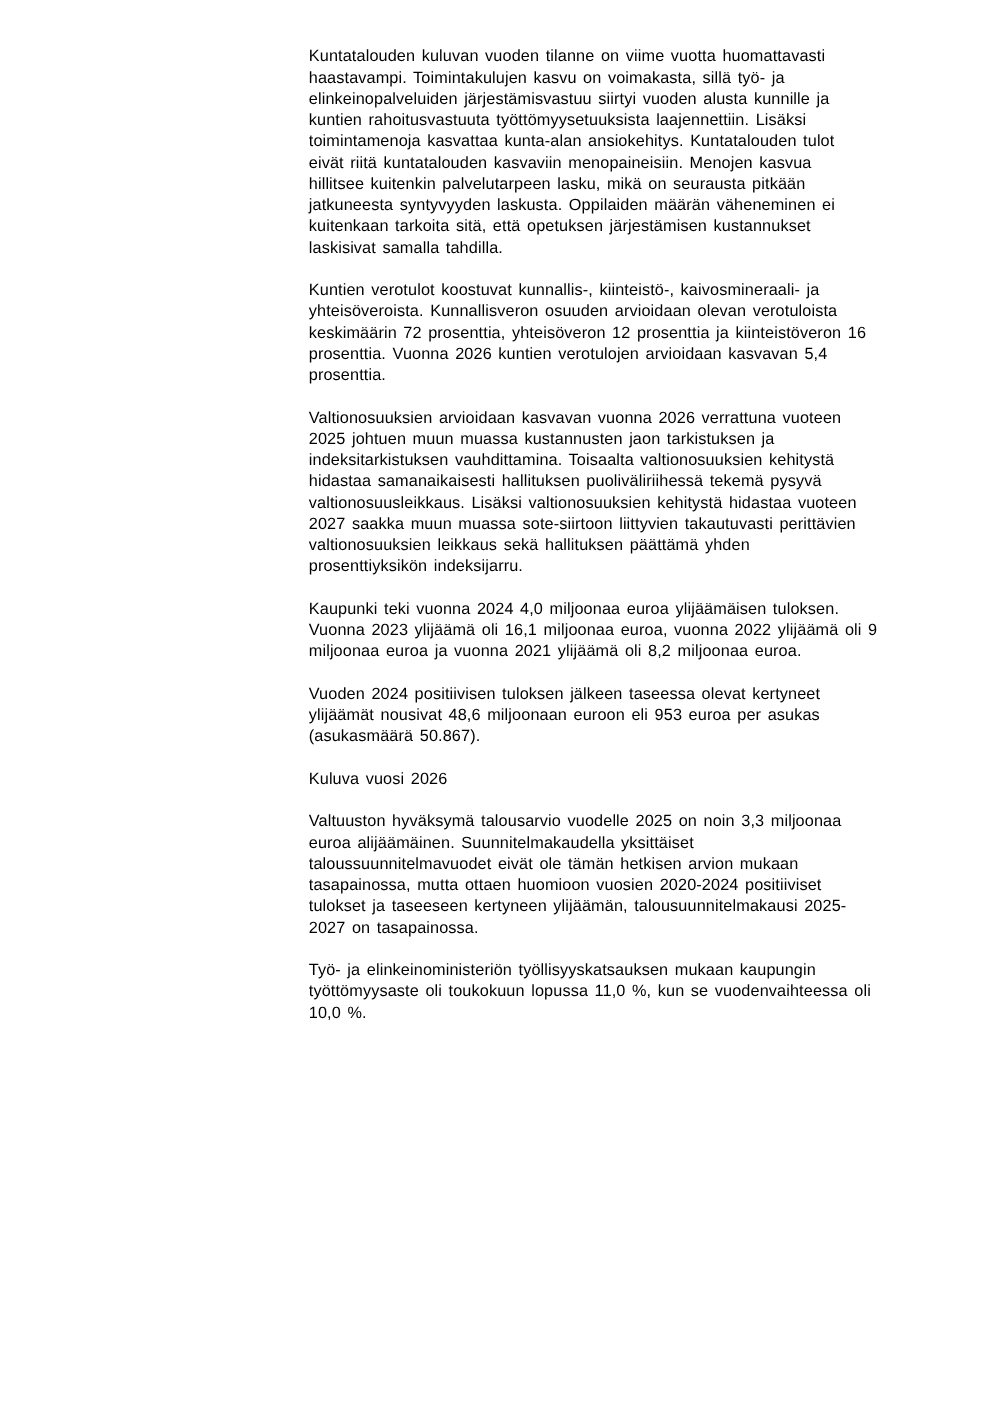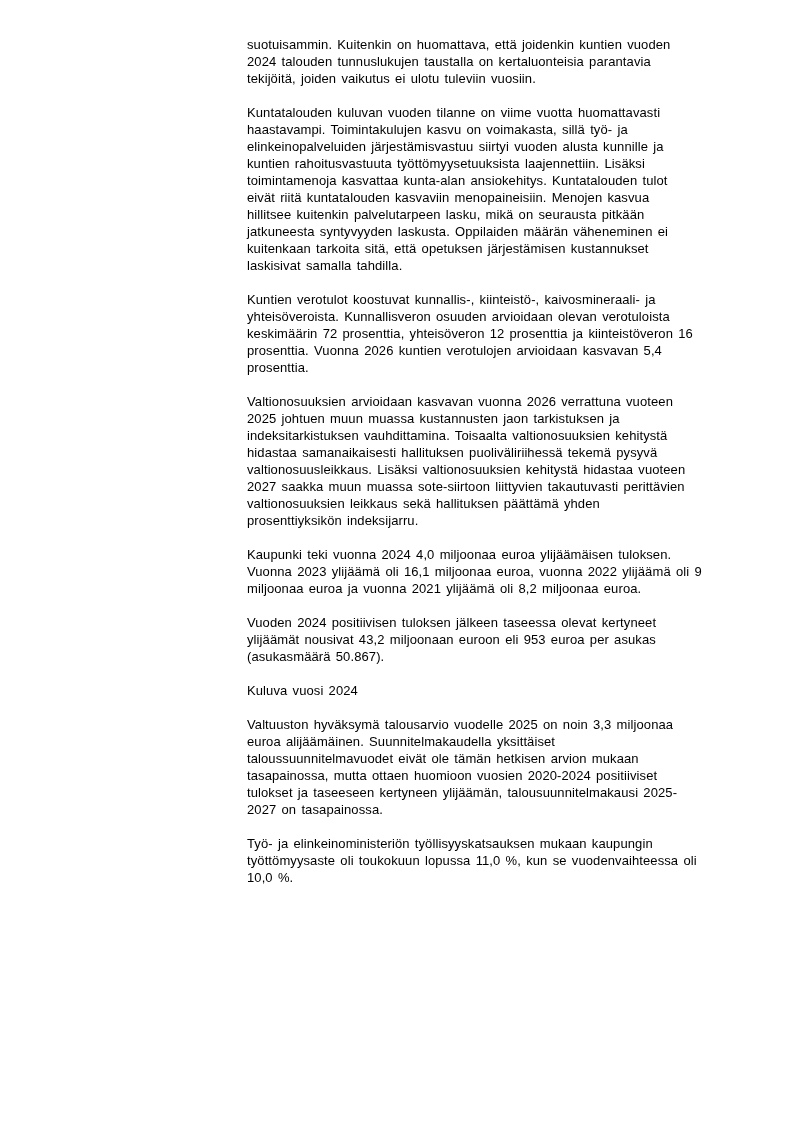--- a/index.html
+++ b/index.html
@@ -32,23 +32,20 @@
   }
   .text-column p:last-child {
     margin-bottom: 12px;
   }
 </style>
 </head>
 <body>
 
 <div class="page">
   <div class="text-column">
-    <p>suotuisammin. Kuitenkin on huomattava, että joidenkin kuntien vuoden
-2024 talouden tunnuslukujen taustalla on kertaluonteisia parantavia
-tekijöitä, joiden vaikutus ei ulotu tuleviin vuosiin.</p>
     <p>Kuntatalouden kuluvan vuoden tilanne on viime vuotta huomattavasti
 haastavampi. Toimintakulujen kasvu on voimakasta, sillä työ- ja
 elinkeinopalveluiden järjestämisvastuu siirtyi vuoden alusta kunnille ja
 kuntien rahoitusvastuuta työttömyysetuuksista laajennettiin. Lisäksi
 toimintamenoja kasvattaa kunta-alan ansiokehitys. Kuntatalouden tulot
 eivät riitä kuntatalouden kasvaviin menopaineisiin. Menojen kasvua
 hillitsee kuitenkin palvelutarpeen lasku, mikä on seurausta pitkään
 jatkuneesta syntyvyyden laskusta. Oppilaiden määrän väheneminen ei
 kuitenkaan tarkoita sitä, että opetuksen järjestämisen kustannukset
 laskisivat samalla tahdilla.</p>
@@ -62,23 +59,23 @@
 indeksitarkistuksen vauhdittamina. Toisaalta valtionosuuksien kehitystä
 hidastaa samanaikaisesti hallituksen puoliväliriihessä tekemä pysyvä
 valtionosuusleikkaus. Lisäksi valtionosuuksien kehitystä hidastaa vuoteen
 2027 saakka muun muassa sote-siirtoon liittyvien takautuvasti perittävien
 valtionosuuksien leikkaus sekä hallituksen päättämä yhden
 prosenttiyksikön indeksijarru.</p>
     <p>Kaupunki teki vuonna 2024 4,0 miljoonaa euroa ylijäämäisen tuloksen.
 Vuonna 2023 ylijäämä oli 16,1 miljoonaa euroa, vuonna 2022 ylijäämä oli 9
 miljoonaa euroa ja vuonna 2021 ylijäämä oli 8,2 miljoonaa euroa.</p>
     <p>Vuoden 2024 positiivisen tuloksen jälkeen taseessa olevat kertyneet
-ylijäämät nousivat 43,2 miljoonaan euroon eli 953 euroa per asukas
+ylijäämät nousivat 48,6 miljoonaan euroon eli 953 euroa per asukas
 (asukasmäärä 50.867).</p>
-    <p>Kuluva vuosi 2024</p>
+    <p>Kuluva vuosi 2026</p>
     <p>Valtuuston hyväksymä talousarvio vuodelle 2025 on noin 3,3 miljoonaa
 euroa alijäämäinen. Suunnitelmakaudella yksittäiset
 taloussuunnitelmavuodet eivät ole tämän hetkisen arvion mukaan
 tasapainossa, mutta ottaen huomioon vuosien 2020-2024 positiiviset
 tulokset ja taseeseen kertyneen ylijäämän, talousuunnitelmakausi 2025-
 2027 on tasapainossa.</p>
     <p>Työ- ja elinkeinoministeriön työllisyyskatsauksen mukaan kaupungin
 työttömyysaste oli toukokuun lopussa 11,0 %, kun se vuodenvaihteessa oli
 10,0 %.</p>
   </div>

